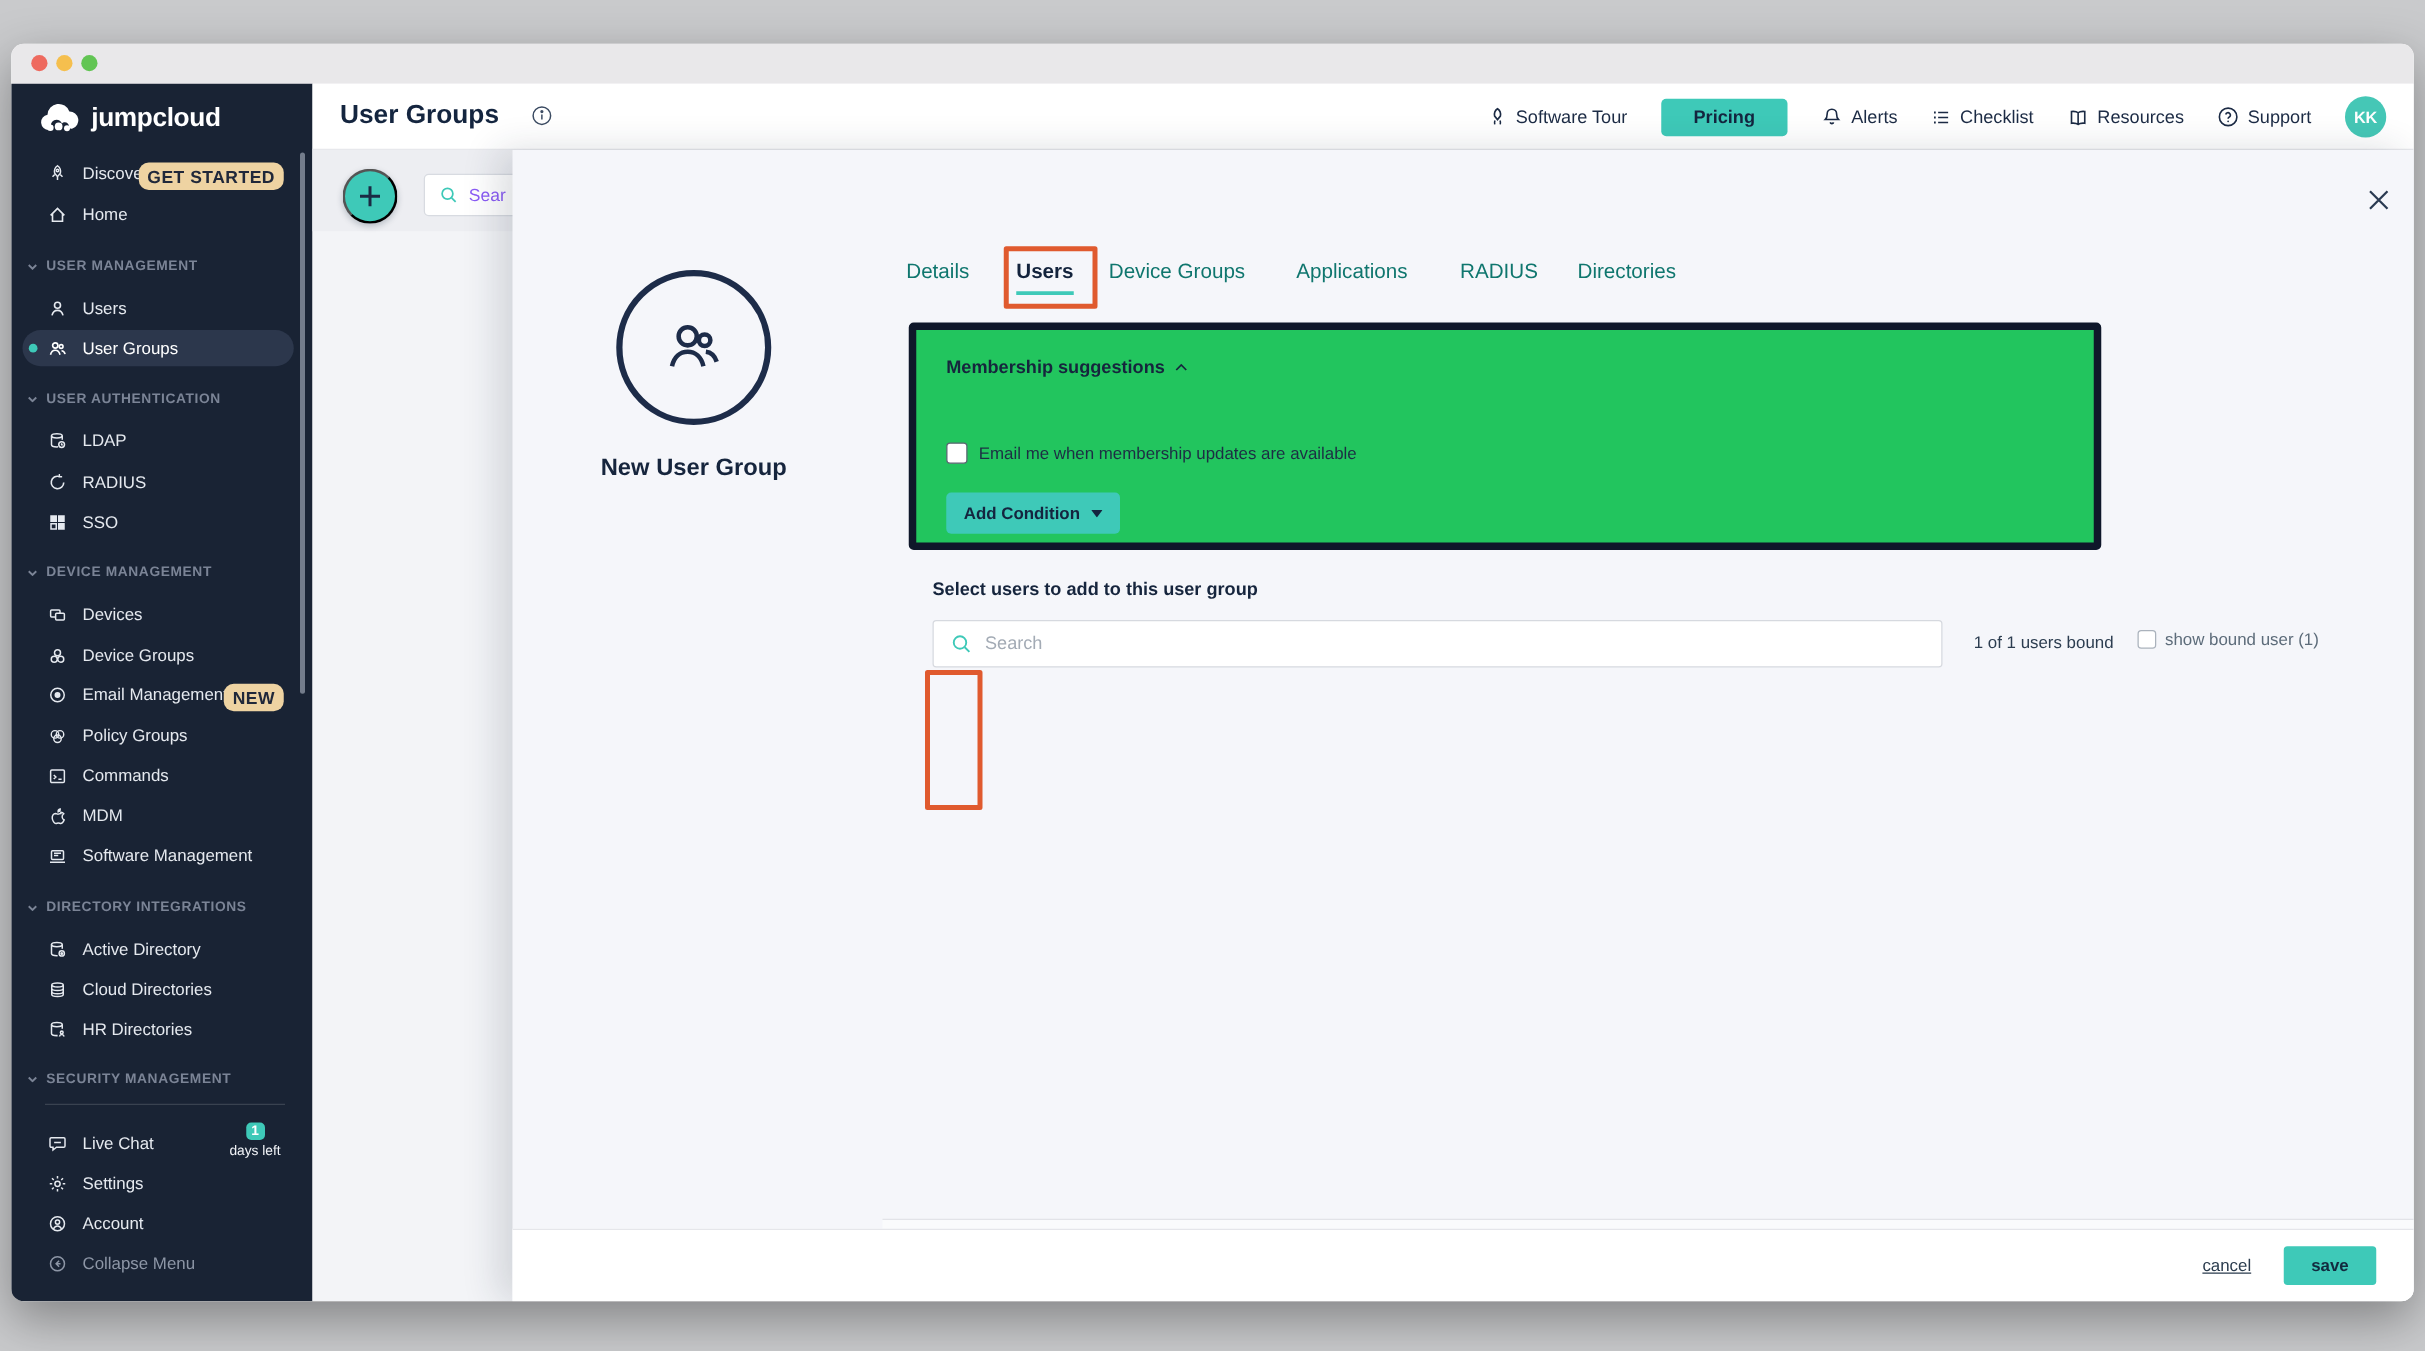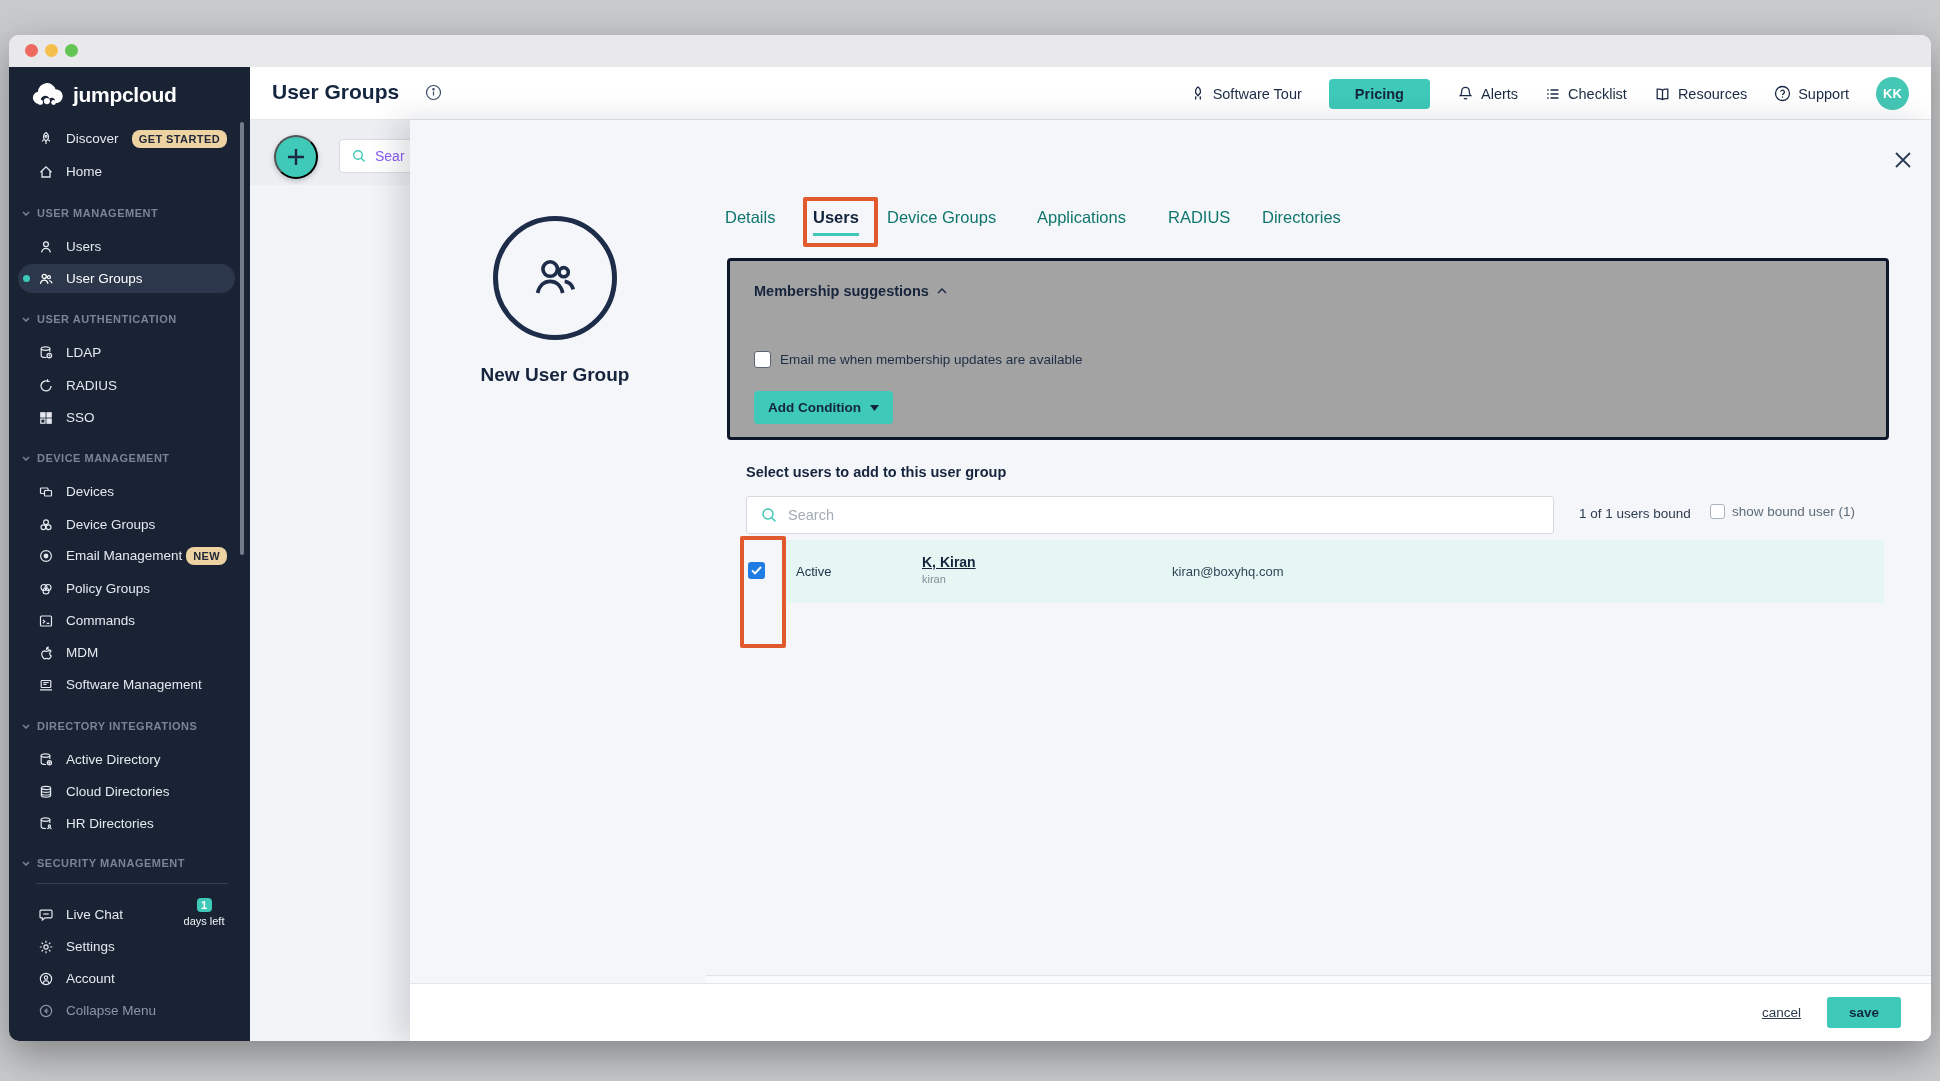--- a/index.html
+++ b/index.html
@@ -17,21 +17,21 @@
   .logo .wordmark { font-size:21px; font-weight:700; letter-spacing:-.3px; }
   .sitem { position:absolute; left:0; width:241px; height:28px; color:#e5e9ef; font-size:13.5px; }
   .sitem .ic { position:absolute; left:29px; top:6px; width:16px; height:16px; }
   .sitem .lbl { position:absolute; left:57px; top:6px; white-space:nowrap; }
   .sitem.dim { color:#8d96a6; }
   .shead { position:absolute; left:0; width:241px; height:24px; color:#7b8496; font-size:11px; font-weight:700; letter-spacing:.5px; }
   .shead .chev { position:absolute; left:13px; top:9px; }
   .shead .lbl { position:absolute; left:28px; top:5px; white-space:nowrap;text-align:right; }
   .selpill { position:absolute; left:9px; top:197px; width:217px; height:29px; background:#2c374c; border-radius:15px; }
   .seldot { position:absolute; left:14px; top:208px; width:7px; height:7px; border-radius:50%; background:#3ec9b8; }
-  .tanbadge { position:absolute; right:23px; top:5px; background:#eed3a2; color:#20283a; font-size:11px; font-weight:700;
+  .tanbadge { position:absolute; right:23px; top:5px; background:#eed3a2; color:#20283a; font-size:14px; font-weight:700;
               letter-spacing:.4px; padding:3px 7px; border-radius:8px; white-space:nowrap; }
   .side-scrollbar { position:absolute; left:231px; top:55px; width:4px; height:433px; background:rgba(190,198,212,.55); border-radius:2px; }
   .sdivider { position:absolute; left:27px; top:816px; width:192px; height:1px; background:rgba(255,255,255,.14); }
   .chatbadge-wrap { position:absolute; right:18px; top:828px; width:56px; text-align:center; color:#fff; }
   .chatbadge { display:inline-block; background:#3ec9b8; color:#fff; min-width:15px; padding:1px 4px; border-radius:4px;
                font-size:11px; font-weight:700; }
   .chatbadge-cap { font-size:11px; margin-top:2px; color:#f2f4f8; }
 
   
   .main-header { position:absolute; left:241px; top:32px; width:1681px; height:53px; background:#fff; border-bottom:1px solid #e7e8ec; }
@@ -61,22 +61,22 @@
   .group-name { position:absolute; left:15px; top:244px; width:260px; text-align:center; font-size:19px; font-weight:700; color:#16253d; }
 
   .tab { position:absolute; top:88px; font-size:16.5px; font-weight:400; color:#0f766e; white-space:nowrap; }
   .tab.active { color:#13233c; font-weight:700; }
   .tab.active .tab-underline { position:absolute; left:0; right:0; top:25px; height:3px; background:#3ec9b8; }
 
   .anno { position:absolute; border:4px solid #e05a2e; border-radius:2px; }
   .anno-tab { left:393px; top:77px; width:75px; height:50px; }
   .anno-cb  { left:330px; top:416px; width:46px; height:112px; }
 
-  .member-card { position:absolute; left:317px; top:138px; width:1162px; height:182px; background:#a3a3a3;
-                 border:3px solid #0f172a; border-radius:4px; }
+  .member-card { position:absolute; left:317px; top:138px; width:954px; height:182px; background:#22c55e;
+                 border:6px solid #0f172a; border-radius:4px; }
   .mc-title { position:absolute; left:24px; top:22px; font-size:14.5px; font-weight:700; color:#16253d; display:flex; gap:8px; align-items:center;}
   .mc-desc { position:absolute; left:24px; top:53px; font-size:13px; color:#33475c; }
   .mc-cbrow { position:absolute; left:24px; top:90px; display:flex; align-items:center; gap:9px; font-size:13.5px; color:#1d2d44; }
   .cb { width:17px; height:17px; border-radius:3px; flex:0 0 auto; }
   .cb.un { background:#fff; border:1.5px solid #5b6572; }
   .cb.un.lt { border-color:#aab2bc; }
   .cb.checked { background:#1e7ce2; display:flex; align-items:center; justify-content:center; }
   .add-cond { position:absolute; left:24px; top:130px; background:#3ec9b8; border:none; border-radius:4px; color:#14253f;
               font-size:13.5px; font-weight:700; padding:9px 14px; display:flex; align-items:center; gap:9px; }
 
@@ -541,34 +541,20 @@
             </span>
           <span class="ph">Search</span>
         </div>
         <div class="bound-txt">1 of 1 users bound</div>
         <div class="showbound">
           <span class="cb un lt"></span>
           <span>show bound user (1)</span>
         </div>
 
         <div class="utable">
-          <div class="trow">
-            <span class="mint"></span>
-            <span class="cbx cb checked">
-              <svg width="11" height="9" viewBox="0 0 11 9" fill="none" stroke="#ffffff" stroke-width="2">
-                  <path d="m1 4.4 3 3L10 1"></path>
-                </svg>
-            </span>
-            <span class="td-state">Active</span>
-            <span class="td-name">
-              <div class="nm">K, Kiran</div>
-              <div class="un">kiran</div>
-            </span>
-            <span class="td-email">kiran@boxyhq.com</span>
-          </div>
         </div>
         <div class="anno anno-cb"></div>
 
         <div class="scroll-edge"></div>
         <div class="scroll-strip"></div>
 
         <div class="modal-footer">
           <a class="cancel-link" href="#">cancel</a>
           <button class="save-btn">save</button>
         </div>

